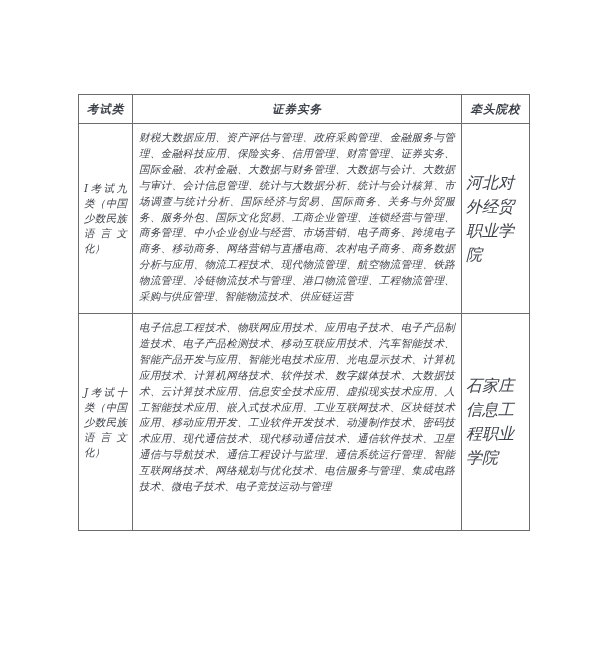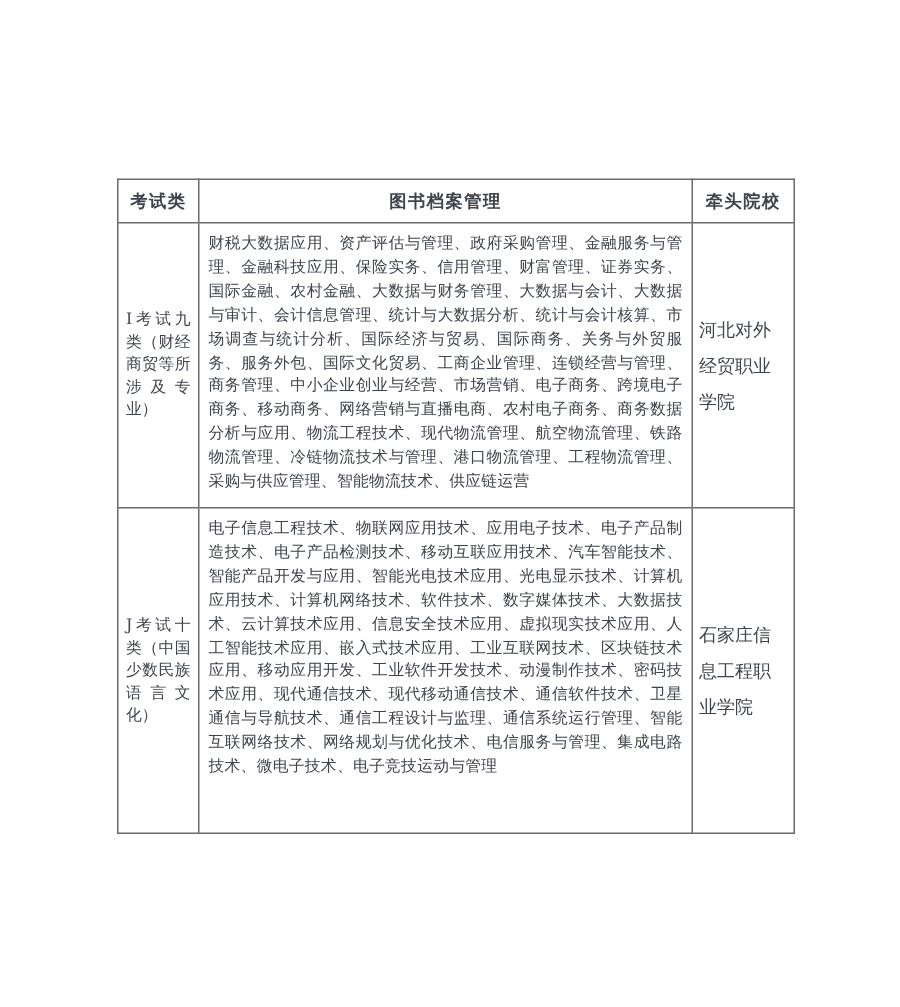--- a/index.html
+++ b/index.html
@@ -13,25 +13,26 @@
   .page {
     position: relative;
     width: 600px;
     height: 671px;
     background: #ffffff;
     overflow: hidden;
   }
   table.doc-table {
     position: absolute;
     left: 78px;
-    top: 119px;
+    top: 94px;
     width: 451px;
     border-collapse: collapse;
     table-layout: fixed;
     color: var(--text-color, #3f434b);
+    font-style: italic;
   }
   table.doc-table td, table.doc-table th {
     border: 1px solid var(--border-color, #6b6b6b);
     overflow: hidden;
     box-sizing: border-box;
   }
   tr.header-row { height: 29px; }
   tr.row-1 { height: 77px; }
   tr.row-2 { height: 190px; }
   tr.row-3 { height: 217px; }
@@ -61,48 +62,48 @@
   td.majors-cell {
     font-size: 10.5px;
     line-height: 15.9px;
     text-align: justify;
     text-justify: inter-ideograph;
     vertical-align: top;
     padding: 6px 6px 4px 6px;
     letter-spacing: 0.2px;
   }
   td.college-cell {
-    font-size: 12px;
+    font-size: 16px;
     line-height: 24px;
     text-align: left;
     vertical-align: middle;
     padding: 2px 4px;
   }
 </style>
 </head>
 <body style="background: rgb(255, 255, 255);">
 
 <div class="page">
   <table class="doc-table">
     <colgroup>
       <col style="width:54px">
       <col style="width:61px">
       <col style="width:268px">
       <col style="width:68px">
     </colgroup>
     <tbody>
       <tr class="header-row">
         <th class="hcell">考试类</th>
-        <th class="hcell" colspan="2">图书档案管理</th>
+        <th class="hcell" colspan="2">证券实务</th>
         <th class="hcell">牵头院校</th>
       </tr>
 
 
       <tr class="row-2">
-        <td class="cat-cell">I考试九类（财经商贸等所涉及专业）</td>
+        <td class="cat-cell">I考试九类（中国少数民族语言文化）</td>
         <td class="majors-cell" colspan="2">财税大数据应用、资产评估与管理、政府采购管理、金融服务与管理、金融科技应用、保险实务、信用管理、财富管理、证券实务、国际金融、农村金融、大数据与财务管理、大数据与会计、大数据与审计、会计信息管理、统计与大数据分析、统计与会计核算、市场调查与统计分析、国际经济与贸易、国际商务、关务与外贸服务、服务外包、国际文化贸易、工商企业管理、连锁经营与管理、商务管理、中小企业创业与经营、市场营销、电子商务、跨境电子商务、移动商务、网络营销与直播电商、农村电子商务、商务数据分析与应用、物流工程技术、现代物流管理、航空物流管理、铁路物流管理、冷链物流技术与管理、港口物流管理、工程物流管理、采购与供应管理、智能物流技术、供应链运营</td>
         <td class="college-cell">河北对外经贸职业学院</td>
       </tr>
 
       <tr class="row-3">
         <td class="cat-cell">J考试十类（中国少数民族语言文化）</td>
         <td class="majors-cell" colspan="2">电子信息工程技术、物联网应用技术、应用电子技术、电子产品制造技术、电子产品检测技术、移动互联应用技术、汽车智能技术、智能产品开发与应用、智能光电技术应用、光电显示技术、计算机应用技术、计算机网络技术、软件技术、数字媒体技术、大数据技术、云计算技术应用、信息安全技术应用、虚拟现实技术应用、人工智能技术应用、嵌入式技术应用、工业互联网技术、区块链技术应用、移动应用开发、工业软件开发技术、动漫制作技术、密码技术应用、现代通信技术、现代移动通信技术、通信软件技术、卫星通信与导航技术、通信工程设计与监理、通信系统运行管理、智能互联网络技术、网络规划与优化技术、电信服务与管理、集成电路技术、微电子技术、电子竞技运动与管理</td>
         <td class="college-cell">石家庄信息工程职业学院</td>
       </tr>
     </tbody>

